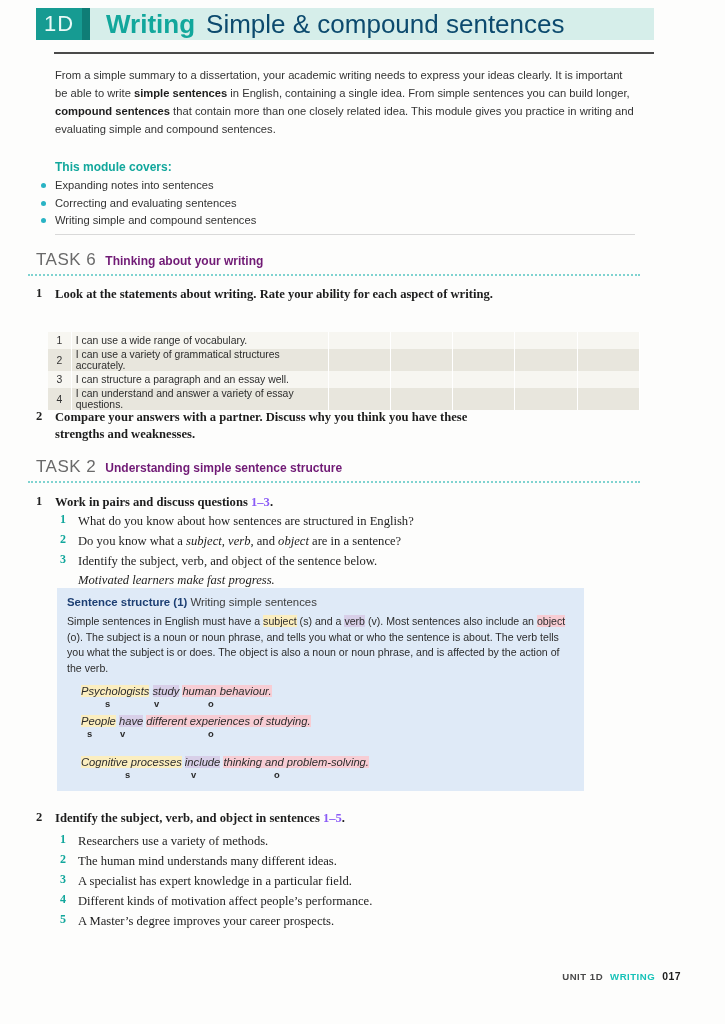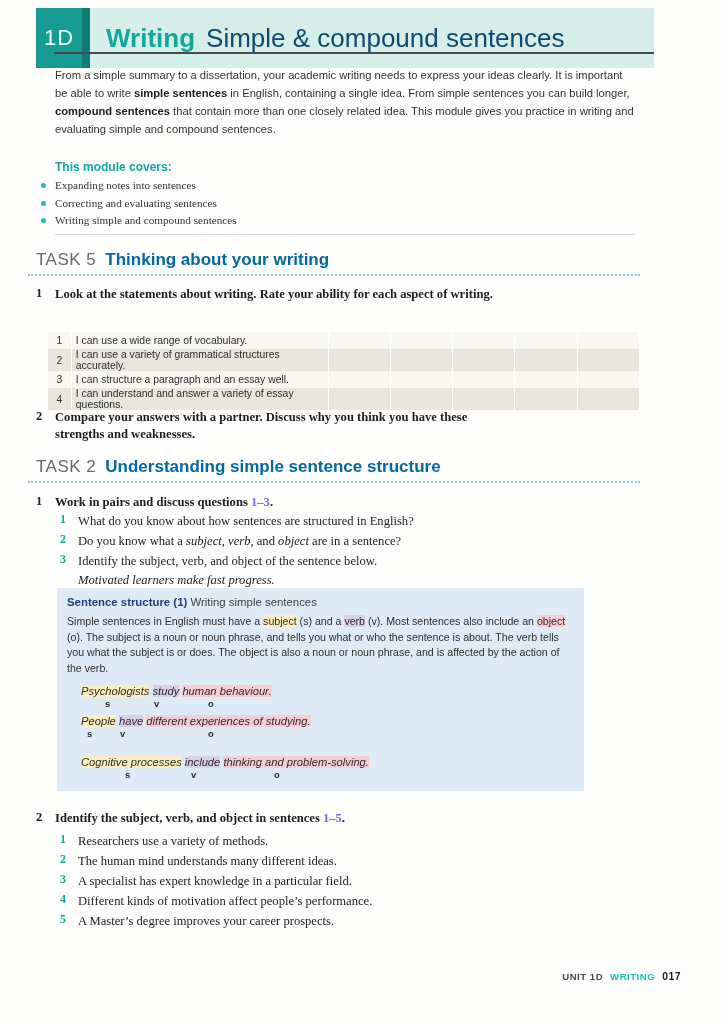--- a/index.html
+++ b/index.html
@@ -16,21 +16,21 @@
   .page {
     position: absolute;
     inset: 0;
     background: #fdfdfc;
   }
 
   
   .banner {
     position: absolute;
     left: 36px; top: 8px;
-    width: 618px; height: 60px;
+    width: 618px; height: 32px;
     background: #d6eeea;
     display: flex;
     align-items: stretch;
   }
   .banner-badge {
     width: 46px;
     background: #169b92;
     color: #eafaf7;
     display: flex;
     align-items: center;
@@ -87,21 +87,20 @@
   }
   .covers-list {
     position: absolute;
     left: 37px; top: 177px;
     width: 400px;
     margin: 0; padding: 0;
     list-style: none;
     font-size: 11.2px;
     line-height: 17.5px;
     color: #333;
-    font-family: Liberation Serif, serif;
   }
   .covers-list li {
     position: relative;
     padding-left: 18px;
   }
   .covers-list li .bullet {
     position: absolute;
     left: 4px; top: 6px;
     width: 5px; height: 5px;
     border-radius: 50%;
@@ -120,22 +119,22 @@
     display: flex;
     align-items: baseline;
     gap: 9px;
   }
   .task-num {
     font-size: 17px;
     color: #6a6a6a;
     letter-spacing: .5px;
   }
   .task-name {
-    font-size: 17px;
-    color: #0369a1;
+    font-size: 12px;
+    color: #701a75;
     font-weight: 700;
   }
   .dotted {
     position: absolute;
     height: 2px;
     border-top: 2px dotted #7fd3d0;
   }
 
   
   .ex {
@@ -315,21 +314,21 @@
 
   <div class="covers-title">This module covers:</div>
   <ul class="covers-list">
     <li><span class="bullet"></span><span>Expanding notes into sentences</span></li>
     <li><span class="bullet"></span><span>Correcting and evaluating sentences</span></li>
     <li><span class="bullet"></span><span>Writing simple and compound sentences</span></li>
   </ul>
   <div class="hr-light"></div>
 
   <div class="task-head" style="left:36px; top:250px;">
-    <span class="task-num">TASK 5</span>
+    <span class="task-num">TASK 6</span>
     <span class="task-name">Thinking about your writing</span>
   </div>
   <div class="dotted" style="left:28px; top:274px; width:612px;"></div>
 
   <div class="ex" style="left:36px; top:286px; width:580px;">
     <span class="ex-num">1</span>
     <div class="ex-body">Look at the statements about writing. Rate your ability for each aspect of writing.</div>
   </div>
 
 

